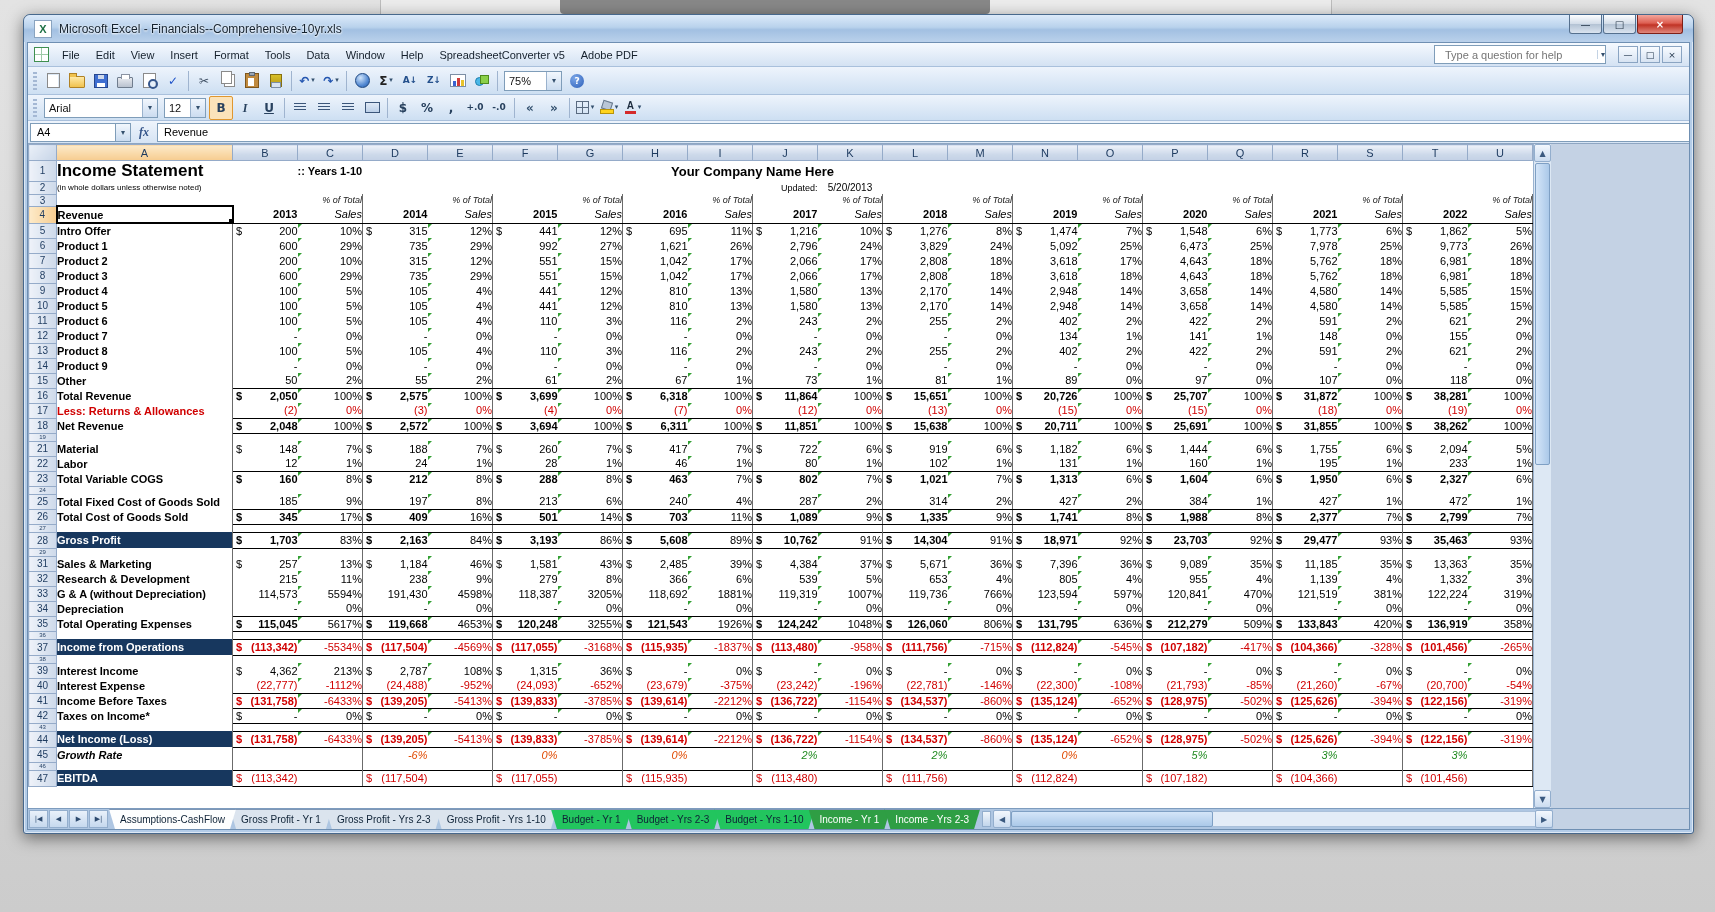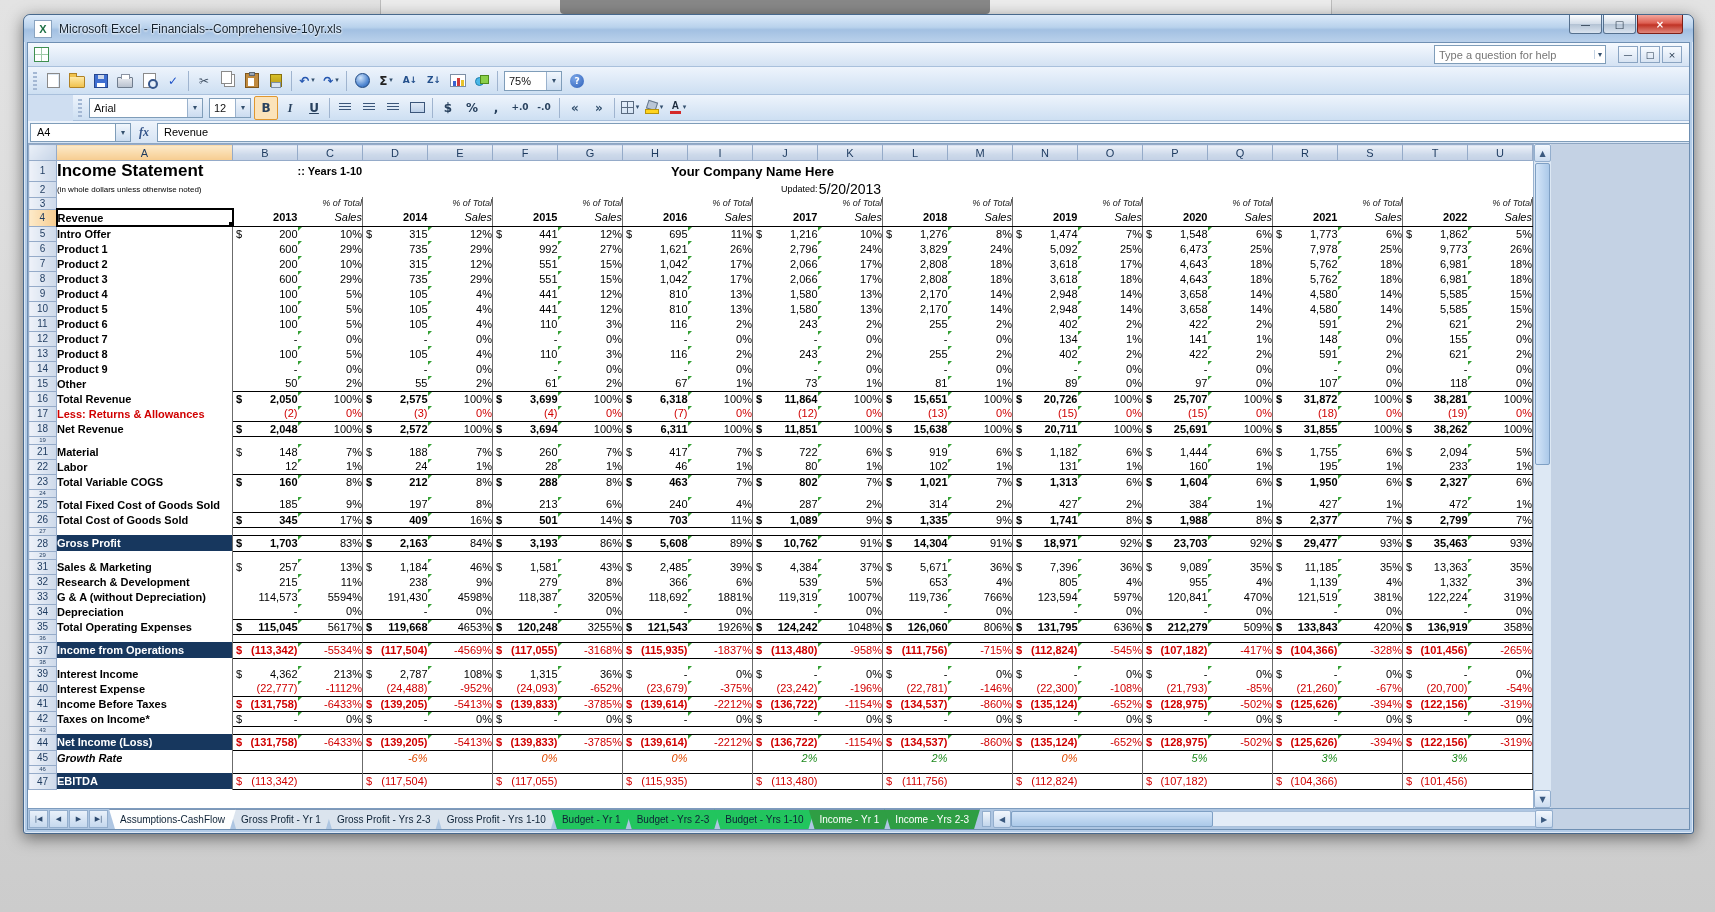--- a/index.html
+++ b/index.html
@@ -16,28 +16,28 @@
   .wb{width:31px;height:18px;display:flex;align-items:center;justify-content:center;font:10px "DejaVu Sans",sans-serif;color:#1b2c3e;border:1px solid #55708e;border-top:none;border-radius:0 0 3px 3px;background:linear-gradient(#fdfeff,#d3dde9 48%,#b4c3d4 52%,#dae4f0);margin-left:1px;}
   .wb.close{width:44px;color:#fff;font-weight:bold;background:linear-gradient(#f2a59c,#dd5f52 45%,#c03325 55%,#e0887d);border-color:#7e2018;}
 
   .client{position:absolute;left:3px;right:3px;top:27px;bottom:3px;background:#cfdef1;border:1px solid #6f8fb2;display:flex;flex-direction:column;overflow:hidden;}
 
   .menubar{height:23px;flex:none;display:flex;align-items:center;padding:0 4px;background:linear-gradient(#f5f9fe,#d4e2f3);border-bottom:1px solid #a9c0dc;}
   .wbico{width:13px;height:13px;background:#fff;border:1px solid #3f8f4f;margin:0 5px 0 2px;background-image:linear-gradient(#9dc9a6,#9dc9a6),linear-gradient(#9dc9a6,#9dc9a6);background-repeat:no-repeat;background-size:100% 1px,1px 100%;background-position:center,center;}
   .menu-item{padding:3px 8px;font-size:11px;color:#15202c;white-space:nowrap;}
   .mspace{flex:1;}
   .qbox{display:flex;align-items:center;background:#fff;border:1px solid #7f9db9;height:17px;width:170px;margin-right:12px;}
-  .qbox input{border:none;outline:none;flex:1;font:11px "Liberation Sans",sans-serif;padding:0 4px;color:#5a5a5a;background:transparent;}
+  .qbox input{border:none;outline:none;flex:1;font:11px "Liberation Sans",sans-serif;padding:0 10px;color:#5a5a5a;background:transparent;}
   .qdd{font:8px "DejaVu Sans",sans-serif;color:#34506e;padding:0 3px;border-left:1px solid #c4d3e4;}
   .wbctrls{display:flex;gap:2px;margin-right:3px;}
   .wbc{width:18px;height:15px;display:flex;align-items:center;justify-content:center;font:9px "DejaVu Sans",sans-serif;color:#223registrieren;color:#22364c;border:1px solid #8aa4c2;background:linear-gradient(#f8fbff,#d7e3f2);}
 
   .toolbar{flex:none;display:flex;align-items:center;padding:0 3px;background:linear-gradient(#eef4fc,#cddff2);border-bottom:1px solid #a9c0dc;}
   .toolbar.std{height:27px;}
-  .toolbar.fmt{height:25px;margin-left:45px;}
+  .toolbar.fmt{height:25px;}
   .grip{width:4px;height:18px;margin:0 4px 0 2px;background:repeating-linear-gradient(to bottom,#a4b8d4 0 2px,transparent 2px 4px);flex:none;}
   .tbgroup{display:flex;align-items:center;}
   .tbtn{min-width:22px;height:22px;display:flex;align-items:center;justify-content:center;border:1px solid transparent;border-radius:2px;flex:none;}
   .tbtn.on{border-color:#e0972f;background:#fbe3ba;}
   .glyph{font:bold 12px/1 "DejaVu Sans",sans-serif;color:#28415e;}
   .glyph.small{font-size:9px;}
   .g-b{font-weight:bold;}
   .g-i{font-style:italic;font-family:"Liberation Serif",serif;}
   .g-u{text-decoration:underline;}
   .dd{font:7px/1 "DejaVu Sans",sans-serif;color:#34506e;margin-left:2px;}
@@ -96,21 +96,21 @@
   .rn.hl{background:linear-gradient(90deg,#fdeac9,#f6cc8f);}
   tr.rc .rn{font-size:6px;line-height:7px;}
   .lbl{text-align:left;padding-left:5px;}
   .lbl.gl{border-right:1px solid #6b6b6b;font-weight:bold;}
   .ovf{overflow:visible;}
   .ttl{font-size:17px;font-weight:bold;}
   .subttl{font-size:11px;font-weight:bold;}
   .company{font-size:13px;font-weight:bold;text-align:center;}
   .note{font-size:8px;}
   .updlbl{font-size:9px;text-align:right;padding-right:3px;}
-  .updval{font-size:14px;text-align:center;}
+  .updval{font-size:10px;text-align:center;}
   .v{text-align:right;padding-right:7px;position:relative;}
   .p{text-align:right;padding-right:5px;position:relative;border-right:1px solid #6b6b6b;}
   .v3{}
   .p3{border-right:1px solid #6b6b6b;font:italic 9px/9px "Liberation Sans",sans-serif;text-align:right;padding-right:4px;color:#1a1a1a;}
   .yr{font-weight:bold;}
   .sales{font-style:italic;}
   .b{font-weight:bold;}
   .it{font-style:italic;}
   .red{color:#d00000;}
   .bb{border-bottom:1px solid #000;}
@@ -169,20 +169,33 @@
         <div class="wb close">
             <span>×</span>
           </div>
       </div>
     </div>
 
     <div class="client">
 
       <div class="menubar">
         <div class="wbico"></div>
+        <div id="menu-items" style="display:flex;align-items:center;">
+            <div class="menu-item">File</div>
+            <div class="menu-item">Edit</div>
+            <div class="menu-item">View</div>
+            <div class="menu-item">Insert</div>
+            <div class="menu-item">Format</div>
+            <div class="menu-item">Tools</div>
+            <div class="menu-item">Data</div>
+            <div class="menu-item">Window</div>
+            <div class="menu-item">Help</div>
+            <div class="menu-item">SpreadsheetConverter v5</div>
+            <div class="menu-item">Adobe PDF</div>
+          </div>
         <div class="mspace"></div>
         <div class="qbox">
           <input placeholder="Type a question for help" style="">
           <span class="qdd">▾</span>
         </div>
         <div class="wbctrls">
           <div class="wbc">
               <span>—</span>
             </div>
           <div class="wbc">

